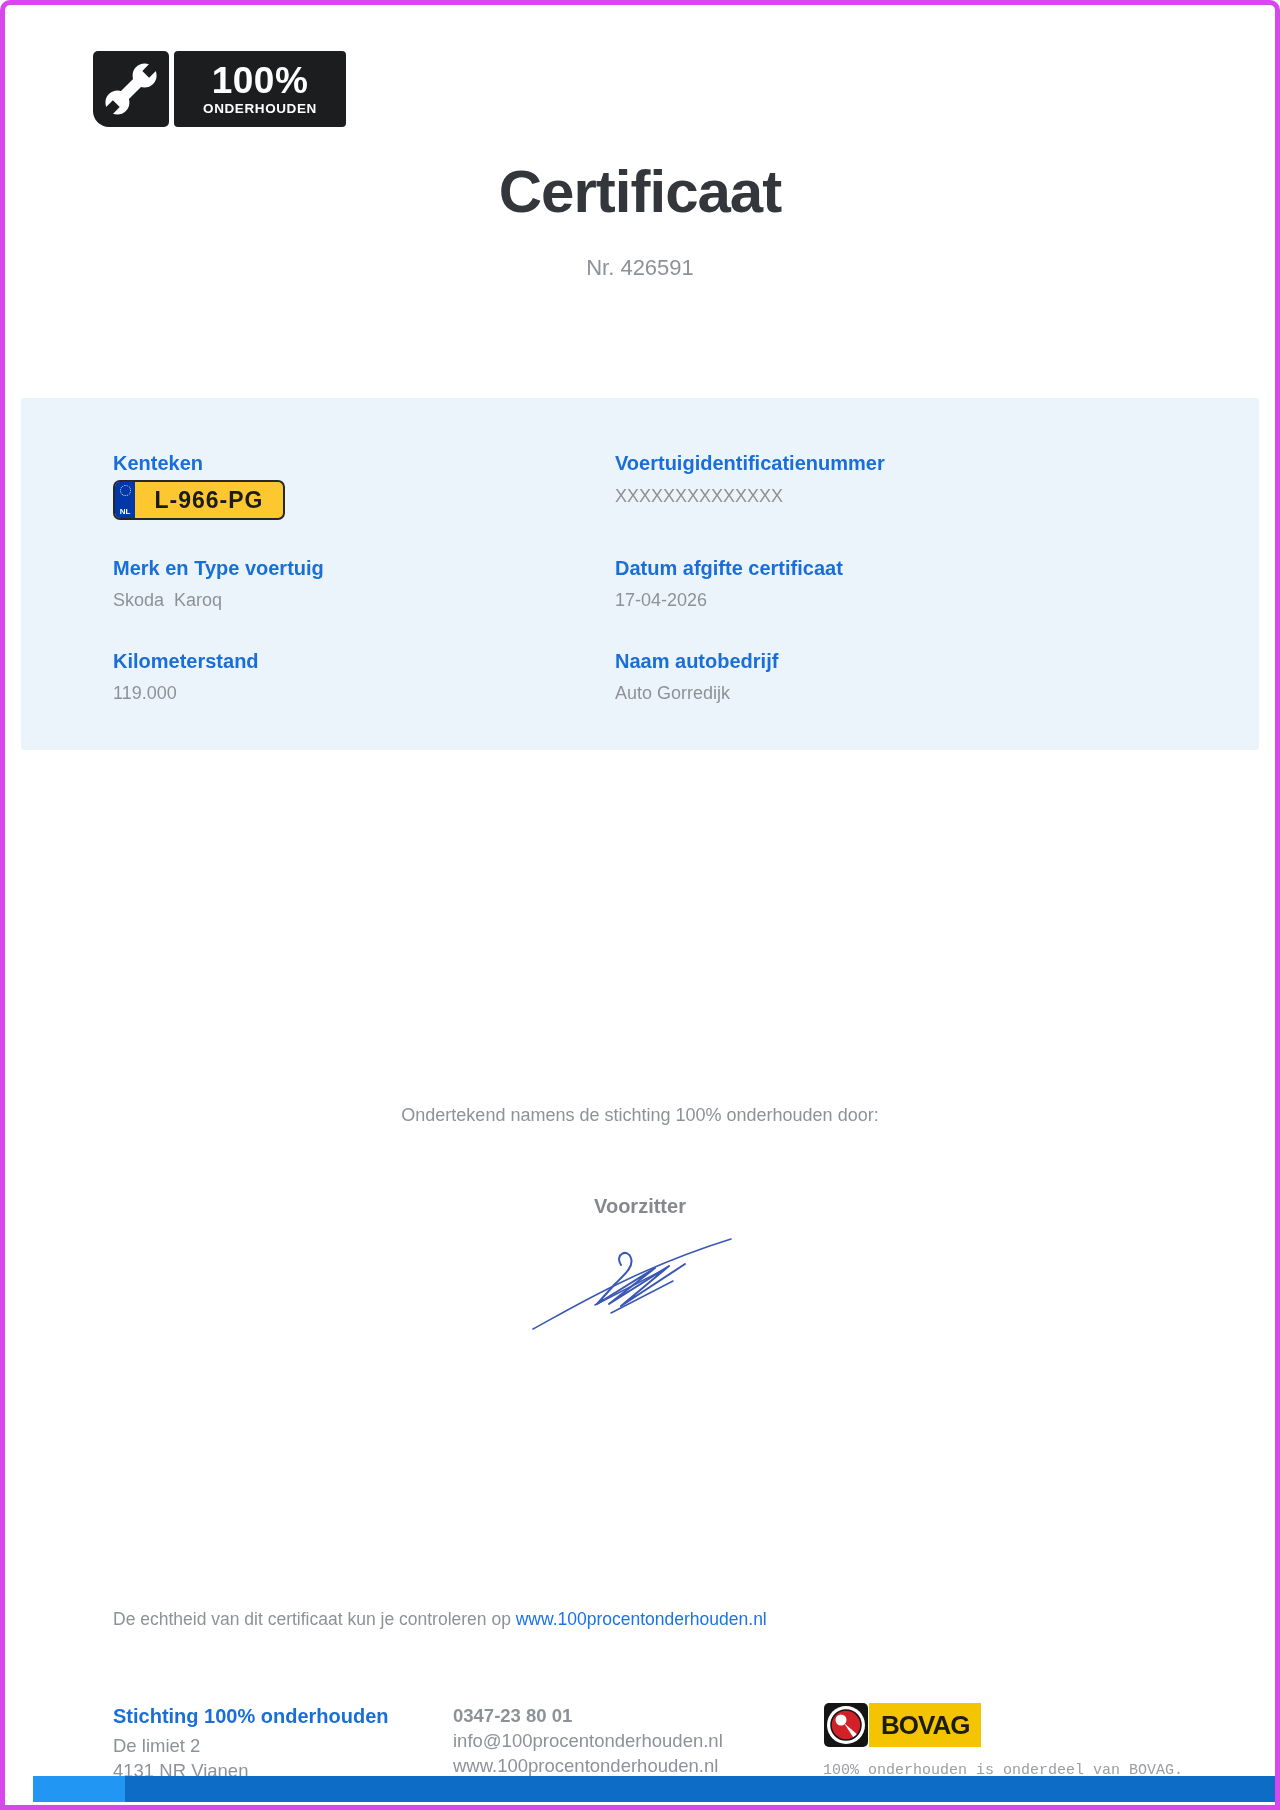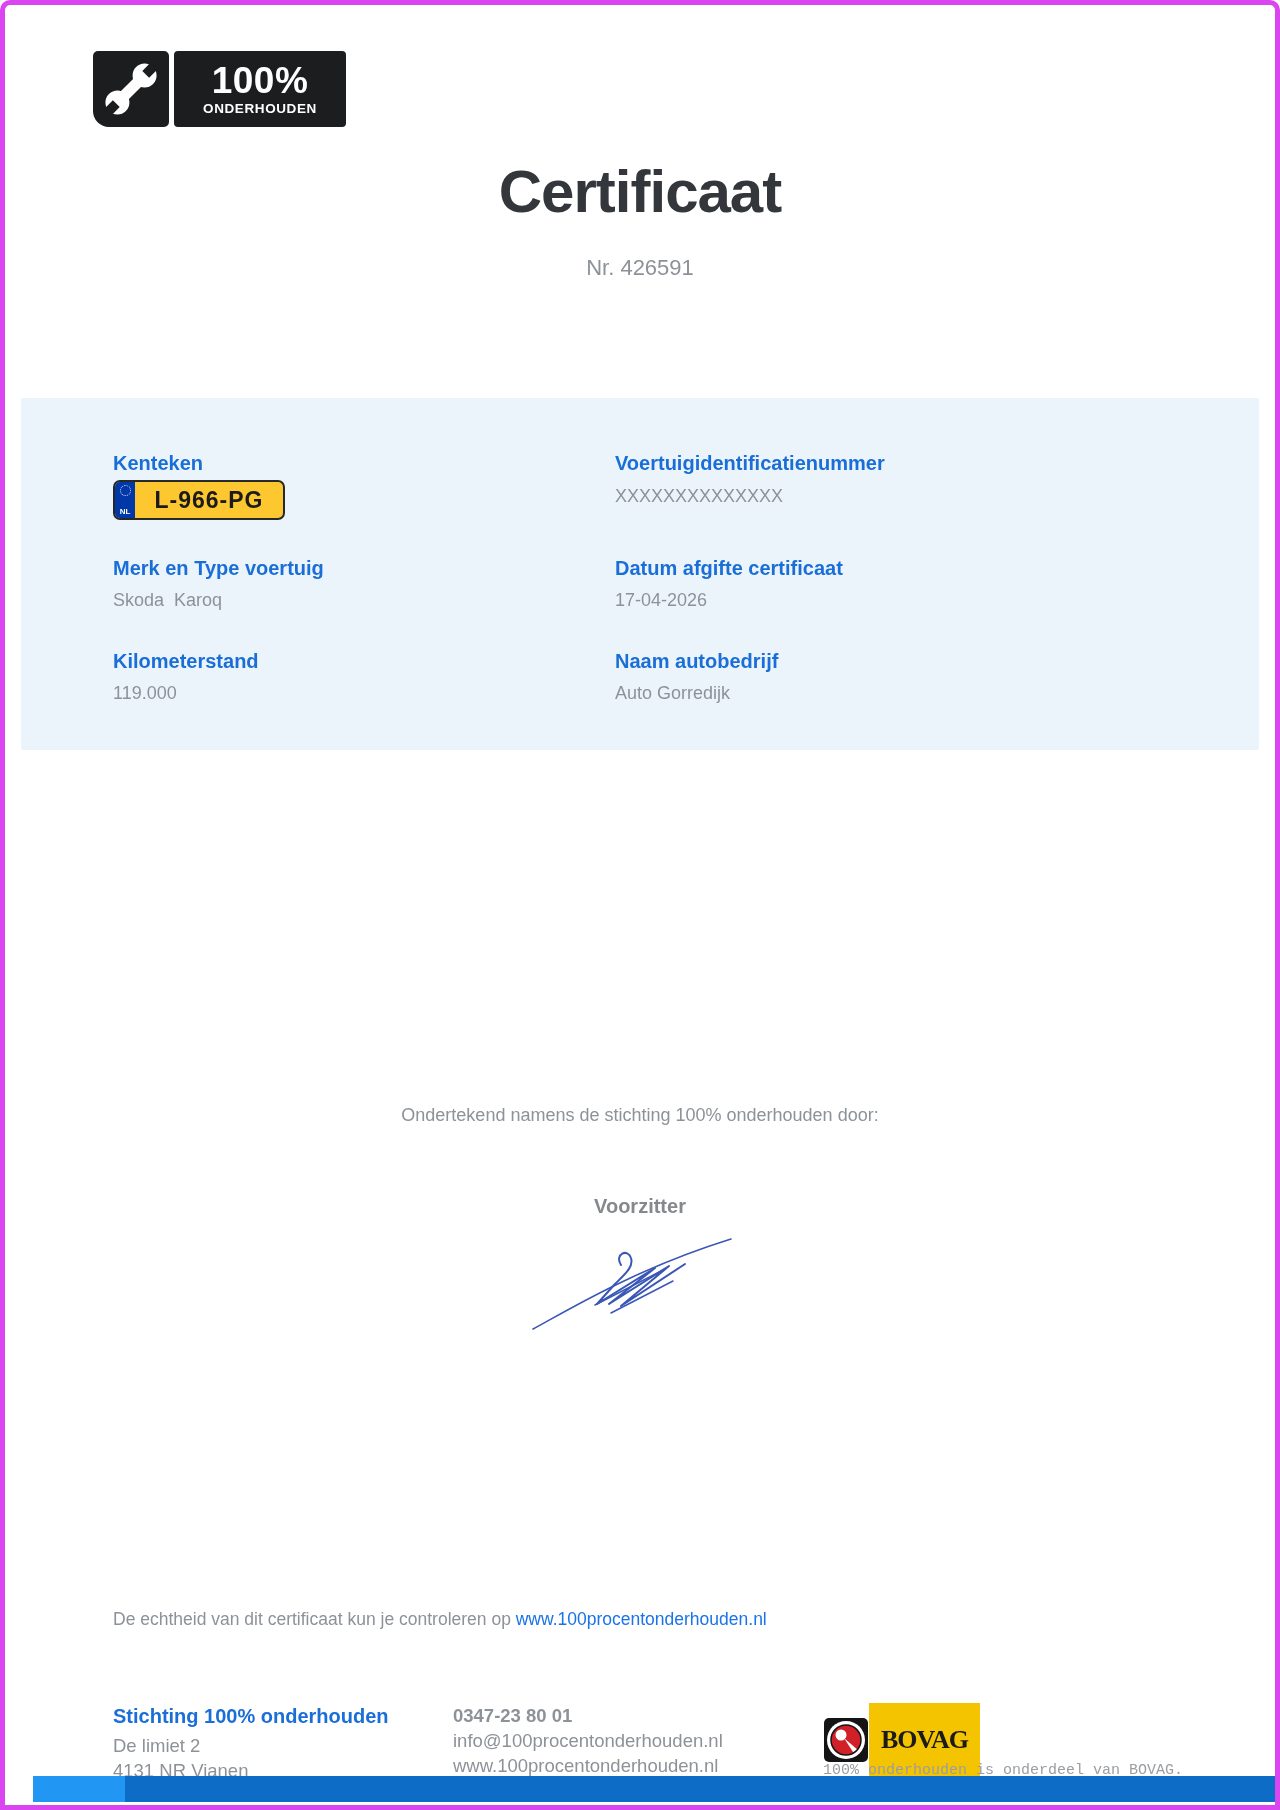--- a/index.html
+++ b/index.html
@@ -61,22 +61,22 @@
   .verify a{color:#1a73e8;text-decoration:none;}
   
   .footer-org{position:absolute;top:1700px;left:108px;font-size:20px;font-weight:700;color:#1a6ed8;}
   .footer-addr1{position:absolute;top:1730px;left:108px;font-size:18.5px;color:#8d9298;}
   .footer-addr2{position:absolute;top:1755px;left:108px;font-size:18.5px;color:#8d9298;}
   .footer-phone{position:absolute;top:1700px;left:448px;font-size:18.5px;color:#8d9298;font-weight:bold;}
   .footer-email{position:absolute;top:1725px;left:448px;font-size:18.5px;color:#8d9298;}
   .footer-site{position:absolute;top:1750px;left:448px;font-size:18.5px;color:#8d9298;}
   .bovag{position:absolute;top:1698px;left:818px;display:flex;align-items:center;gap:0px;}
   .bovag-wordmark{height:44px;background:#f5c400;display:flex;align-items:center;
-    padding:15px 12px;font-size:26px;font-weight:800;color:#1b1b1b;letter-spacing:-1px;
-    font-family:Liberation Serif, serif;}
+    padding:0 12px;font-size:26px;font-weight:800;color:#1b1b1b;letter-spacing:-1px;
+    font-family:Liberation Sans, sans-serif;}
   .bovag-caption{position:absolute;top:1757px;left:818px;font-size:15px;color:#9a9ea2;font-family:Liberation Mono, monospace;}
   
   .bottom-bar{position:absolute;left:28px;right:0;bottom:3px;height:26px;background:#0d6cc5;}
   .bottom-bar-light{position:absolute;left:0;top:0;bottom:0;width:92px;background:#2196f3;}
 </style>
 </head>
 <body>
 
 <div class="page">
 

